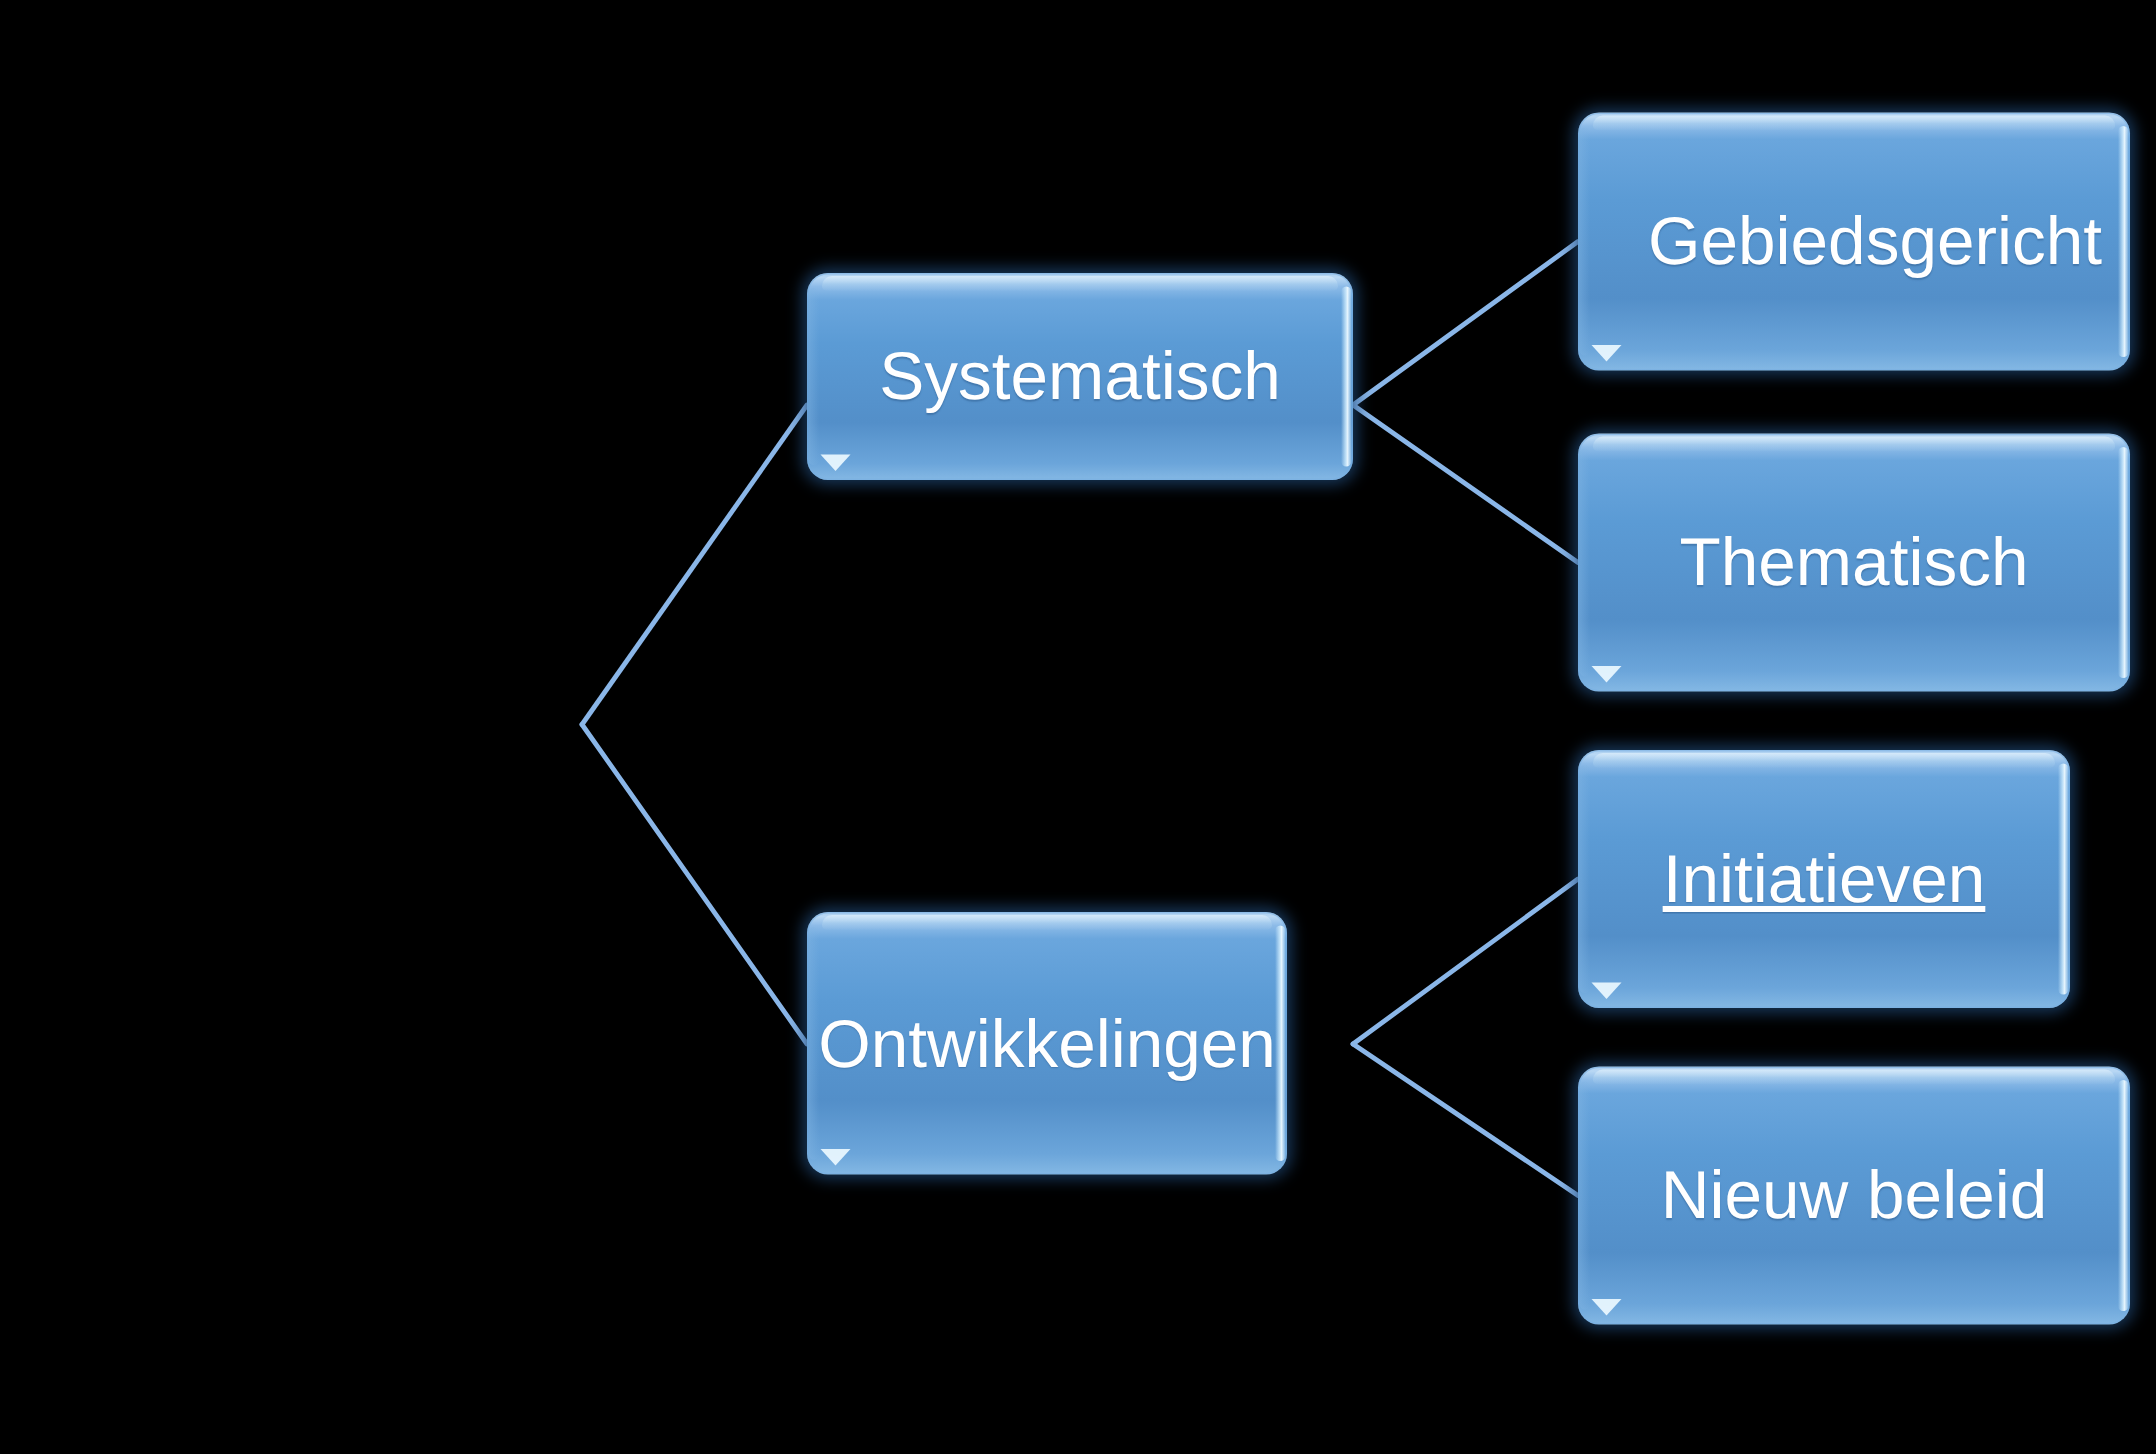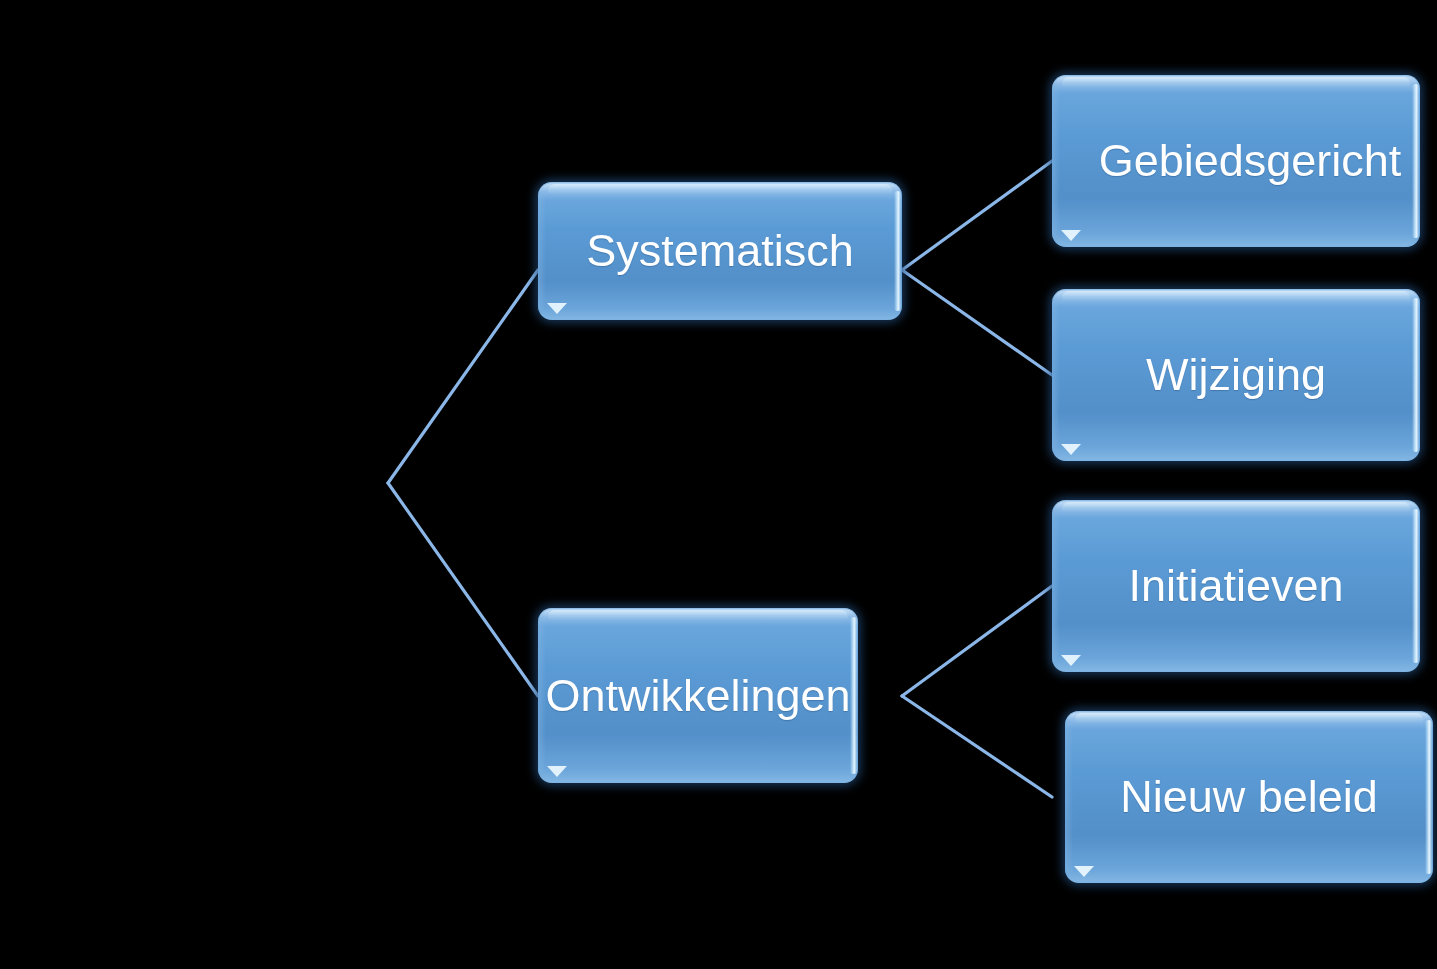--- a/index.html
+++ b/index.html
@@ -157,32 +157,32 @@
     <span class="bevel-right"></span>
     <span class="nub"></span>
     <span class="label">Gebiedsgericht</span>
   </div>
 
   <div class="node leaf" style="left: 1052px; top: 289px; width: 368px; height: 172px;">
     <span class="bevel-top"></span>
     <span class="bevel-left"></span>
     <span class="bevel-right"></span>
     <span class="nub"></span>
-    <span class="label">Wijziging</span>
+    <span class="label">Thematisch</span>
   </div>
 
-  <div class="node leaf" style="left: 1052px; top: 500px; width: 368px; height: 172px;">
+  <div class="node leaf" style="left: 1052px; top: 500px; width: 328px; height: 172px; text-decoration: underline;">
     <span class="bevel-top"></span>
     <span class="bevel-left"></span>
     <span class="bevel-right"></span>
     <span class="nub"></span>
     <span class="label">Initiatieven</span>
   </div>
 
-  <div class="node leaf" style="left: 1052px; top: 711px; width: 368px; height: 172px; margin-left: 13px;">
+  <div class="node leaf" style="left: 1052px; top: 711px; width: 368px; height: 172px;">
     <span class="bevel-top"></span>
     <span class="bevel-left"></span>
     <span class="bevel-right"></span>
     <span class="nub"></span>
     <span class="label">Nieuw beleid</span>
   </div>
 
 </div>
 
 </body></html>

